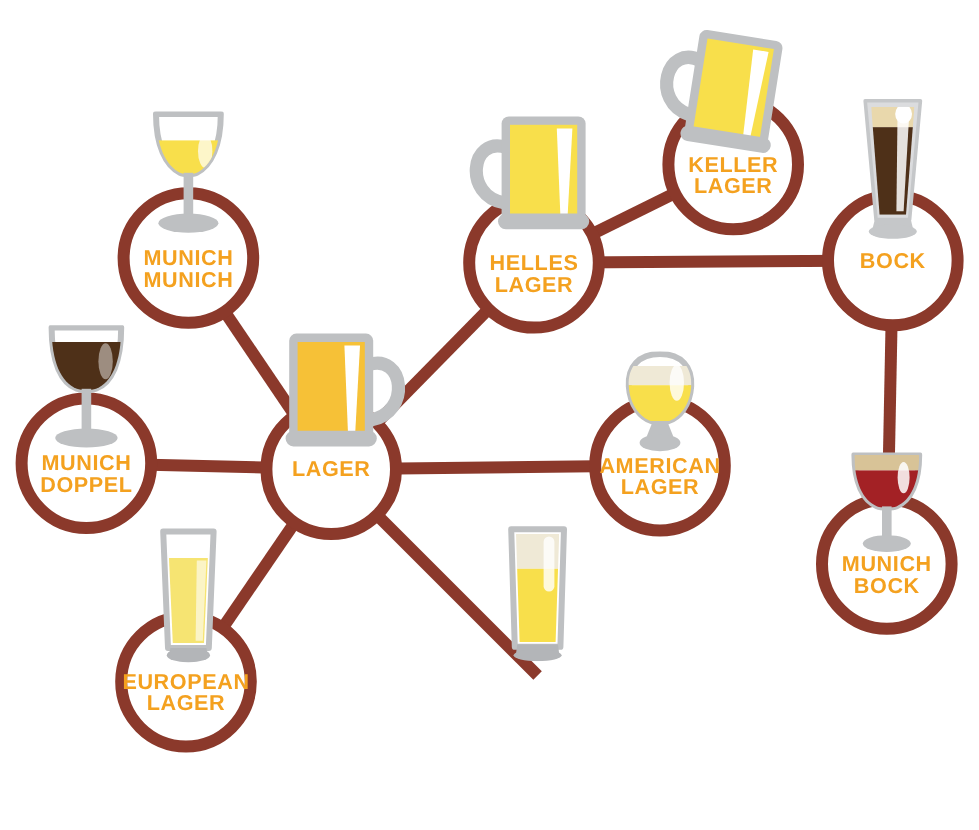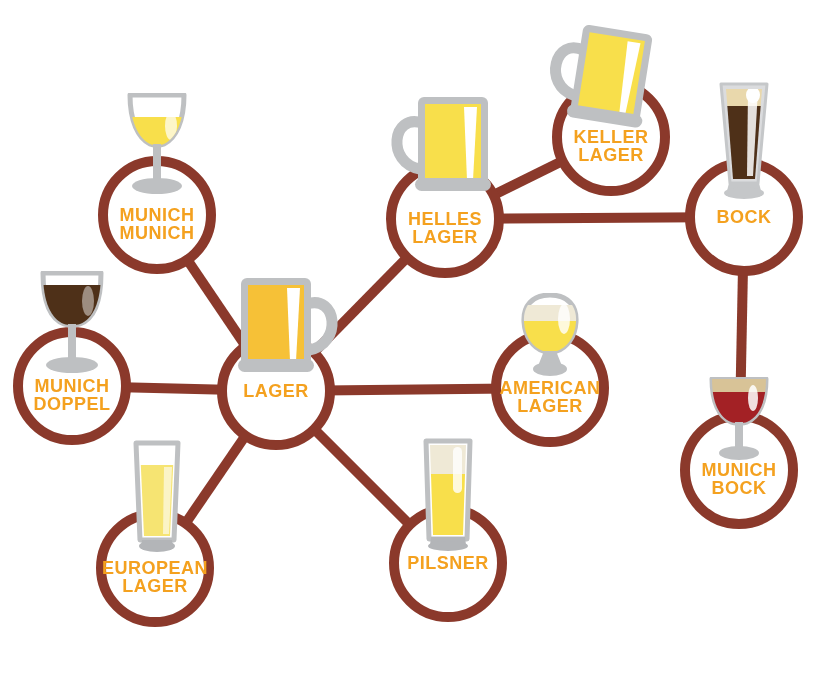--- a/index.html
+++ b/index.html
@@ -170,25 +170,20 @@
             <path d="M12,7 H46 L42,96 H16 Z"></path>
           </clipPath>
         </defs>
    <g clip-path="url(#cp-tp)">
           <rect x="8" y="25" width="42" height="71" fill="#F6E472"></rect>
           <path d="M36,27 L44,27 L41,94 L35,94 Z" fill="#FFFFFF" opacity="0.6"></path>
         </g>
    <path d="M14,100 H44 L45,106 H13 Z" fill="#B3B5B8"></path>
         <ellipse cx="29" cy="106" rx="18" ry="6" fill="#B3B5B8"></ellipse>
       </svg></div>
-    <div class="node" style="left: 389px; top: 504px;">
-      <div class="node-label">
-        <div>PILSNER</div>
-      </div>
-    </div>
     <div class="glass" style="left: 418px; top: 438px;"><svg width="60" height="113" viewBox="0 0 60 113">
    <path d="M8,3 H52 L49,101 H11 Z" fill="#FFFFFF" stroke="#BEC0C2" stroke-width="5" stroke-linejoin="round"></path>
    <defs>
           <clipPath id="cp-ty">
             <path d="M12,7 H48 L45,97 H15 Z"></path>
           </clipPath>
         </defs>
    <g clip-path="url(#cp-ty)">
           <rect x="8" y="7" width="44" height="29" fill="#EFE9D6"></rect>
           <rect x="8" y="36" width="44" height="61" fill="#F8DF4B"></rect>

